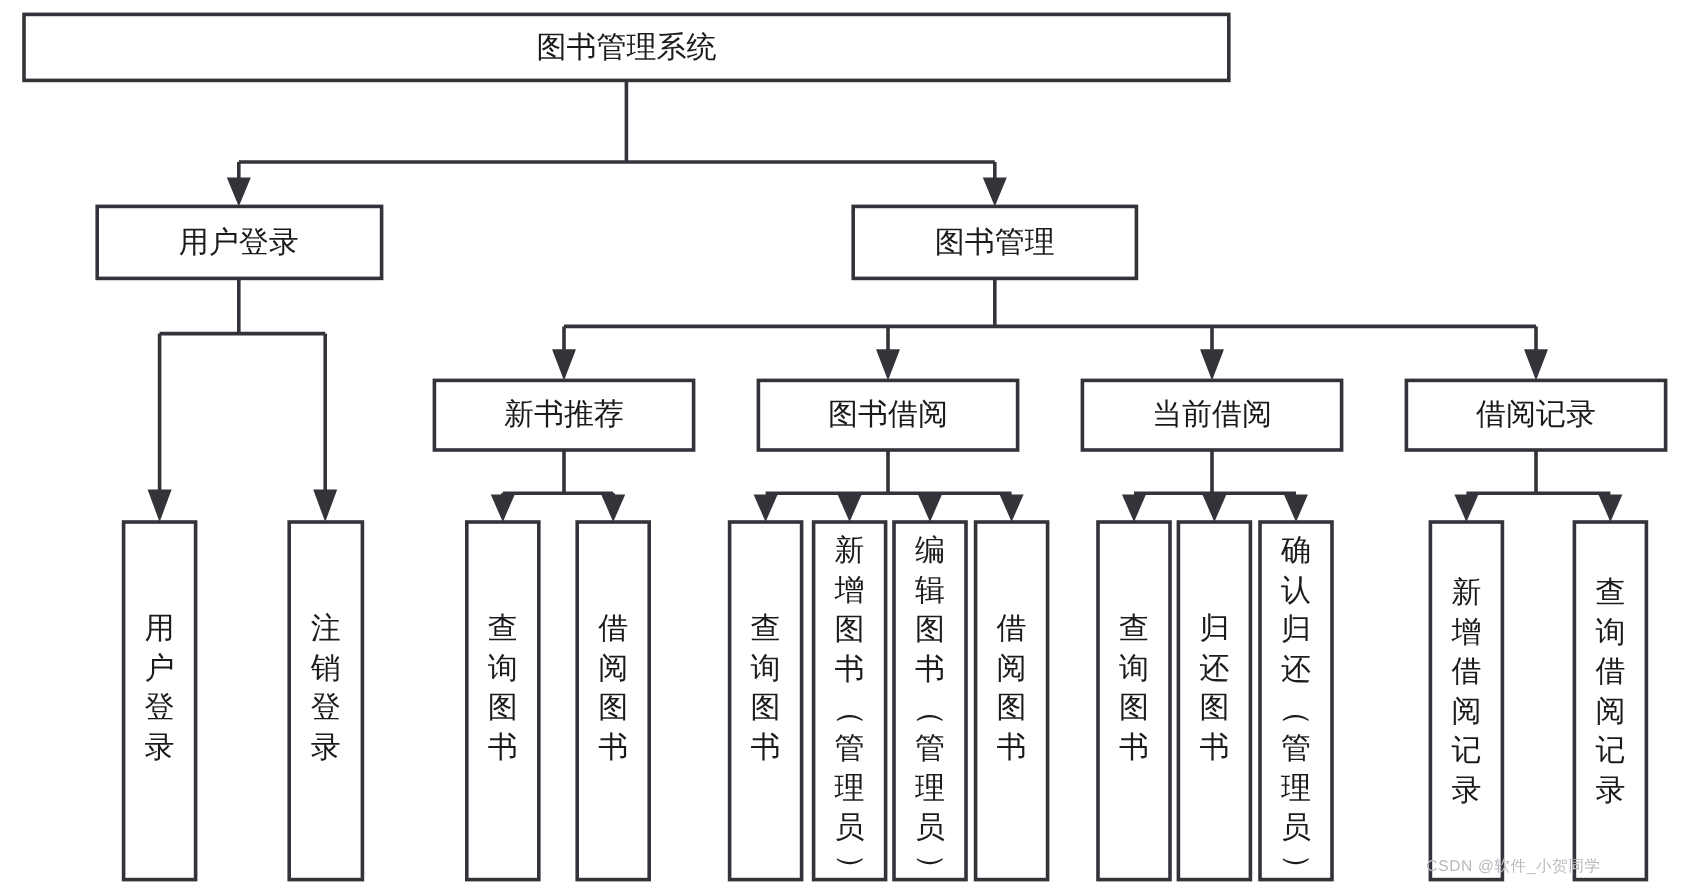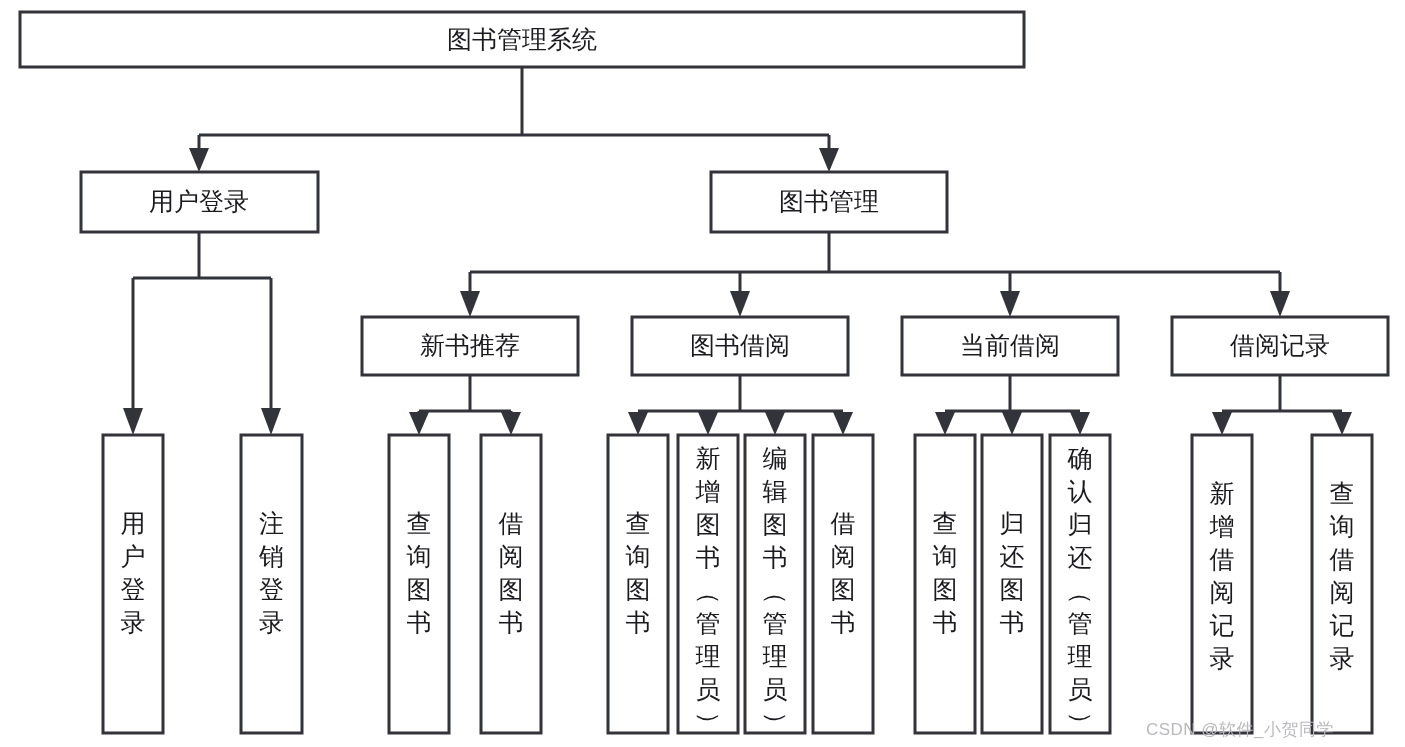--- a/index.html
+++ b/index.html
@@ -51,23 +51,23 @@
   .node-label-v {
     font-family: "Liberation Sans", "DejaVu Sans", sans-serif;
     font-size: 25px;
     fill: #1b1b1f;
     text-anchor: middle;
     dominant-baseline: middle;
   }
   .watermark-text {
     position: absolute;
     right: 8px;
-    bottom: 6px;
+    bottom: 16px;
     font-family: "Liberation Sans", "DejaVu Sans", sans-serif;
-    font-size: 17px;
+    font-size: 13px;
     color: #b9b9bd;
     letter-spacing: 0.5px;
     user-select: none;
     white-space: nowrap;
   }
 </style>
 </head>
 <body>
 
 <div id="diagram-root">

